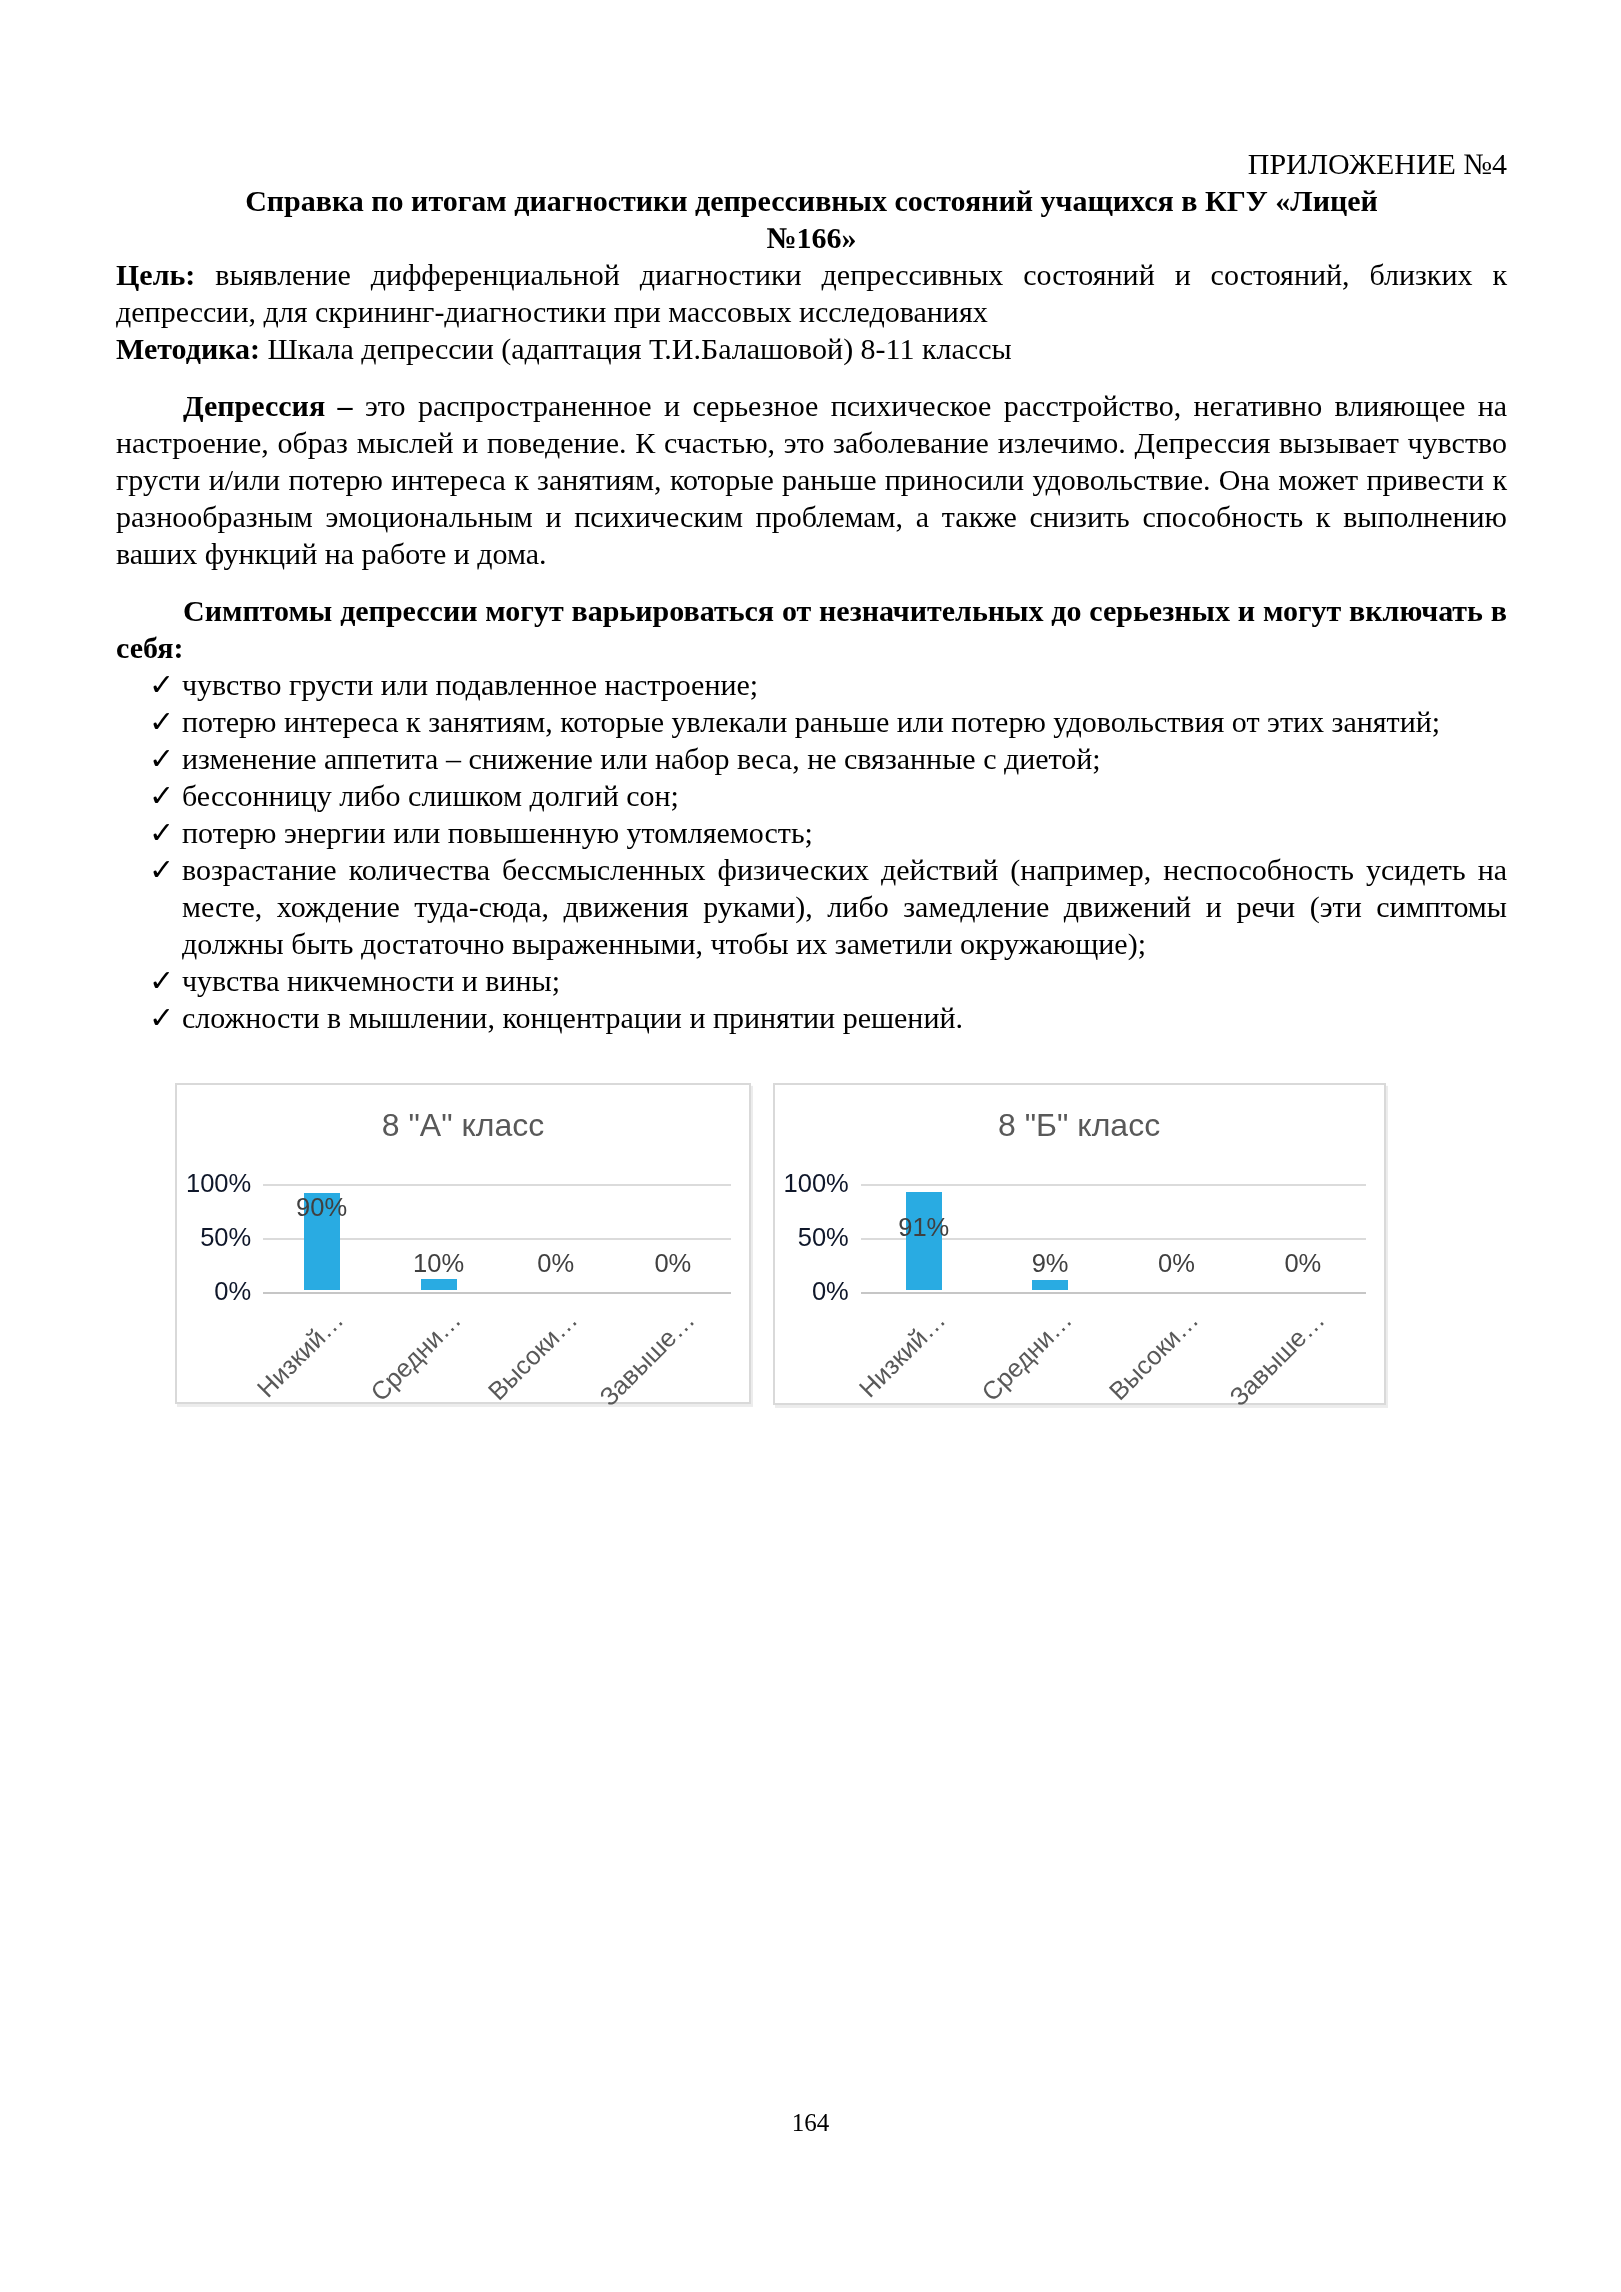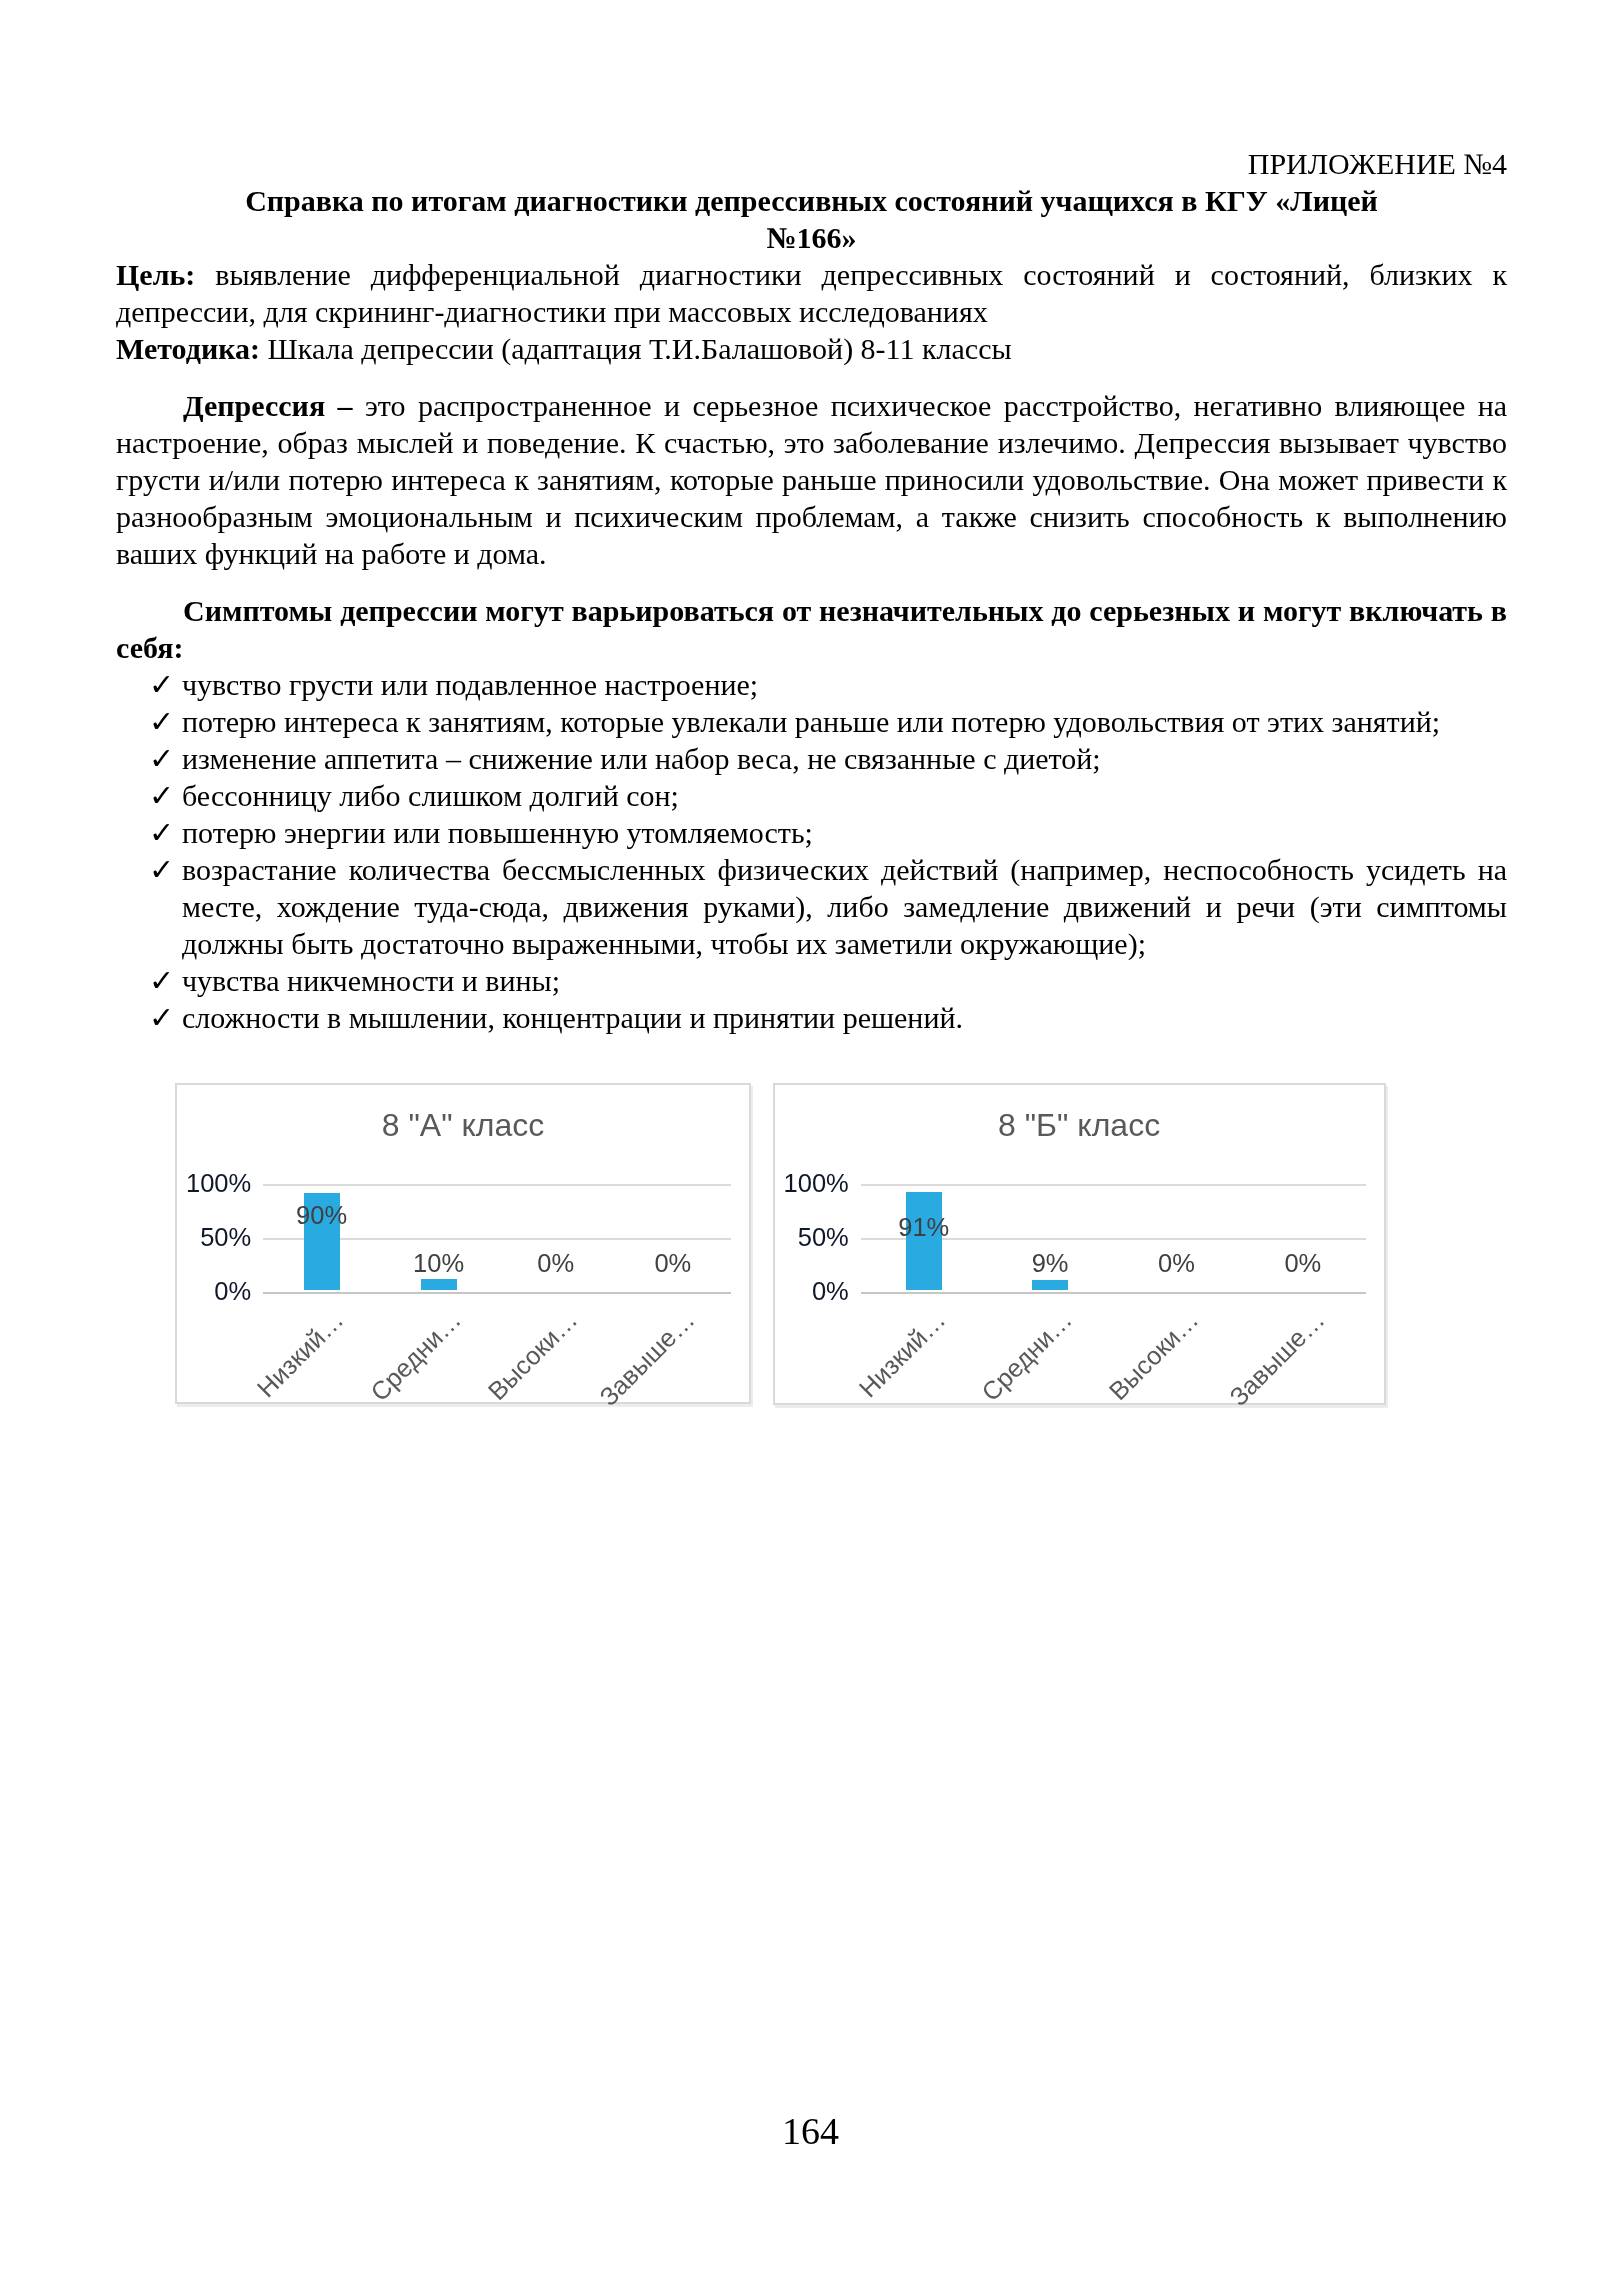--- a/index.html
+++ b/index.html
@@ -79,21 +79,21 @@
   .xanchor{ position:absolute; top:122px; width:0; height:0; }
   .xlabel{
     position:absolute; right:-3.9px; top:0;
     transform-origin:top right;
     transform:rotate(-45deg);
     color:#595959; font-size:25.5px; line-height:27.4px;
     white-space:nowrap;
   }
   .page-number{
     position:absolute; top:2109px; left:0; right:0;
-    text-align:center; font-size:38px;
+    text-align:center; font-size:25px;
   }
 </style>
 </head>
 <body>
 
 <div class="page">
   <div class="textblock">
 
     <div class="appendix">ПРИЛОЖЕНИЕ №4</div>
 
@@ -140,21 +140,21 @@
               <div class="ytick" style="top: -13.7px;">100%</div>
               <div class="ytick" style="top: 40px;">50%</div>
               <div class="ytick" style="top: 94px;">0%</div>
             </div>
           <div class="plotarea">
               <div class="grid" style="top: 0px;"></div>
               <div class="grid" style="top: 54px;"></div>
               <div class="grid axisline" style="top: 108px;"></div>
               <div class="cat" style="left: 0%;">
                 <div class="bar" style="height: 97px; background: rgb(41, 171, 226);"></div>
-                <div class="dlabel" style="bottom: 62px;">90%</div>
+                <div class="dlabel" style="bottom: 70px;">90%</div>
               </div>
               <div class="xanchor" style="left: calc(12.5% + 3.9px);">
                 <span class="xlabel">Низкий…</span>
               </div>
               <div class="cat" style="left: 25%;">
                 <div class="bar" style="height: 10.8px; background: rgb(41, 171, 226);"></div>
                 <div class="dlabel" style="bottom: 14.7px; text-align: right;">10%</div>
               </div>
               <div class="xanchor" style="left: calc(37.5% + 3.9px);">
                 <span class="xlabel">Средни…</span>

